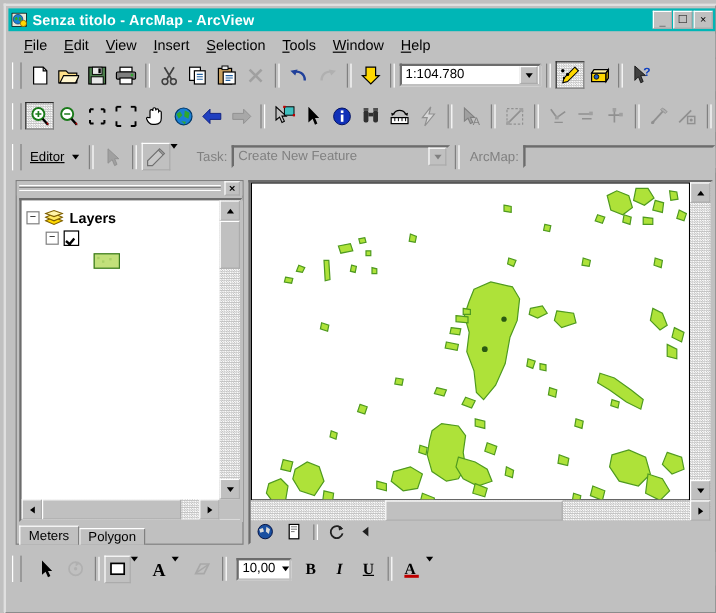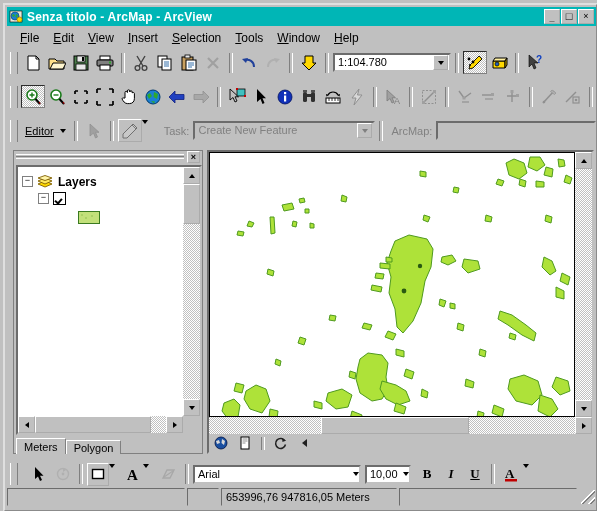--- a/index.html
+++ b/index.html
@@ -747,26 +747,20 @@
 
     <span class="tbtn2">
       <svg width="16" height="16" viewBox="0 0 16 16">
             <path d="M2 12 L6 4 L13 4 L9 12 Z" fill="none" stroke="#a8a8a8" stroke-width="1.4"></path>
             <path d="M3 11 L12 5" stroke="#a8a8a8" stroke-width="1.2"></path>
           </svg>
     </span>
 
     <span class="tsep"></span>
 
-    <span class="fontbox" style="width:168px;">
-      <span class="cval" style="flex:1 1 auto;">Arial</span>
-      <span class="arrow">
-            <i></i>
-          </span>
-    </span>
 
     <span class="fontbox" style="width:46px;margin-left:4px;">
       <span class="cval" style="flex:1 1 auto;">10,00</span>
       <span class="arrow">
             <i></i>
           </span>
     </span>
 
     <span class="tbtn2" style="margin-left:4px;font-weight:bold;font-family:'Liberation Serif',serif;font-size:13px;">B</span>
     <span class="tbtn2" style="font-style:italic;font-weight:bold;font-family:'Liberation Serif',serif;font-size:13px;">I</span>
@@ -778,22 +772,15 @@
       <svg width="16" height="16" viewBox="0 0 16 16">
             <text x="2" y="12" font-size="13" font-weight="bold" font-family="Liberation Serif" fill="#000">A</text>
             <rect x="2" y="13" width="12" height="2.5" fill="#c00000"></rect>
           </svg>
     </span>
     <span class="arrow" style="height:21px;width:12px;">
           <i></i>
         </span>
   </div>
 
-  <div class="statusbar">
-    <span class="status-cell grow" style="max-width:251px;"></span>
-    <span class="status-cell" style="width:32px;"></span>
-    <span class="status-cell" style="width:176px;">653996,76  947816,05 Meters</span>
-    <span class="status-cell grow"></span>
-    <span class="resize-grip"></span>
-  </div>
 
 </div>
 </div>
 
 </body></html>

